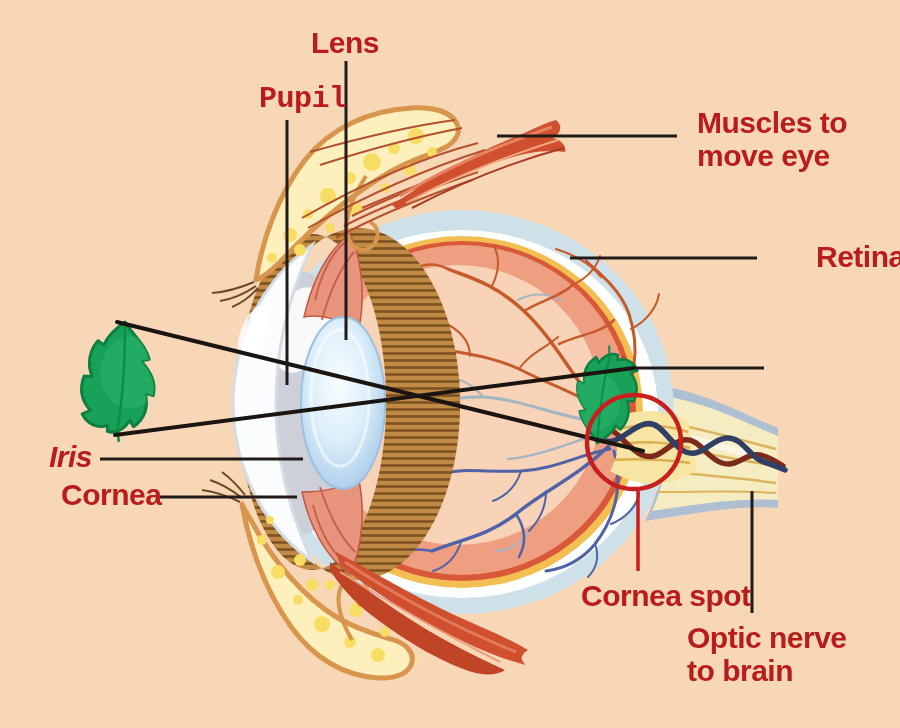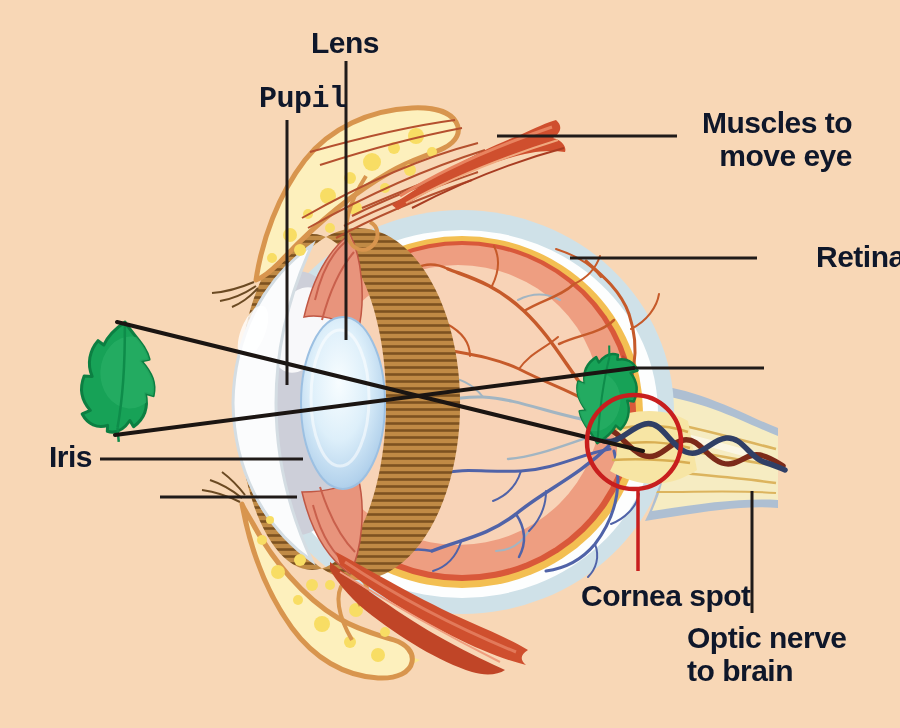--- a/index.html
+++ b/index.html
@@ -4,21 +4,21 @@
 <style>
   html,body{margin:0;padding:0;}
   body{
     width:900px;height:728px;overflow:hidden;position:relative;
     background:#f8d7b6;
     font-family:"Liberation Sans", sans-serif;
   }
   #stage{position:absolute;left:0;top:0;width:900px;height:728px;}
   svg{position:absolute;left:0;top:0;}
   .lbl{
-    position:absolute;color:#0f172a;font-weight:700;font-size:30px;
+    position:absolute;color:#b91c1c;font-weight:700;font-size:30px;
     line-height:33px;letter-spacing:-0.5px;white-space:pre-line;
   }
 </style>
 </head>
 <body>
 
 <div id="stage">
 
 <svg width="900" height="728" viewBox="0 0 900 728">
   <defs>
@@ -229,19 +229,20 @@
     <path d="M570 258 L757 258"></path>
     <path d="M636 368 L764 368"></path>
     <path d="M100 459 L303 459"></path>
     <path d="M160 497 L297 497"></path>
     <path d="M752 491 L752 613"></path>
   </g>
 </svg>
 
 <div class="lbl" style="left:311px;top:26px;">Lens</div>
 <div class="lbl" style="left:259px;top:83px;font-family:Liberation Mono, monospace;">Pupil</div>
-<div class="lbl" style="left:697px;top:106px;width:155px;text-align:right;">Muscles to move eye</div>
+<div class="lbl" style="left:697px;top:106px;width:155px;">Muscles to move eye</div>
 <div class="lbl" style="left:768px;top:240px;margin-left:48px;">Retina</div>
-<div class="lbl" style="left:49px;top:440px;">Iris</div>
+<div class="lbl" style="left:49px;top:440px;font-style:italic;">Iris</div>
+<div class="lbl" style="left:61px;top:478px;">Cornea</div>
 <div class="lbl" style="left:581px;top:579px;">Cornea spot</div>
 <div class="lbl" style="left:687px;top:621px;width:165px;">Optic nerve to brain</div>
 
 </div>
 
 </body></html>

